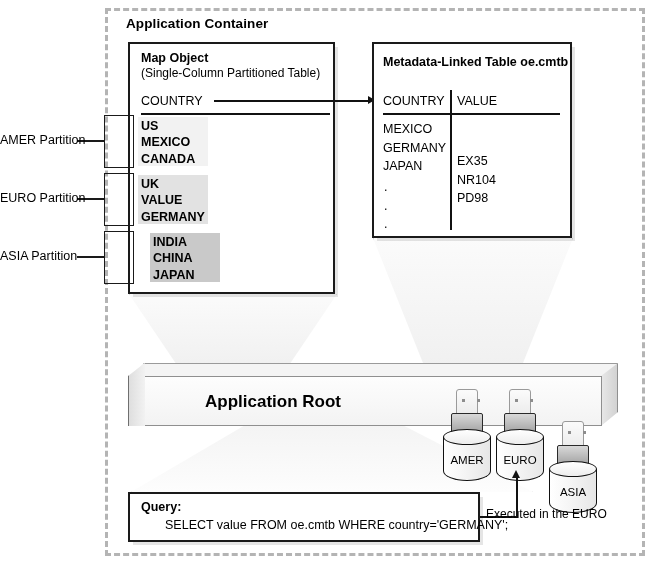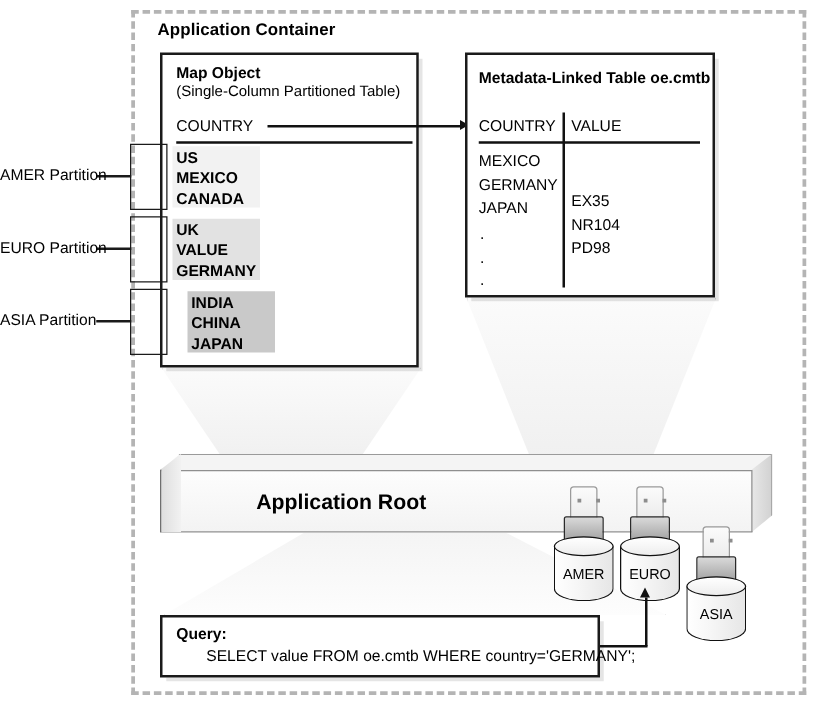--- a/index.html
+++ b/index.html
@@ -290,13 +290,14 @@
 </div>
 
 <div class="abs panel" id="query-panel"></div>
 <div class="abs" id="query-label">Query:</div>
 <div class="abs" id="query-text">SELECT value FROM oe.cmtb WHERE country='GERMANY';</div>
 
 <div class="abs" id="exec-line-h"></div>
 <div class="abs" id="exec-line-v"></div>
 <div class="abs" id="exec-arrow"></div>
 <div class="abs" id="exec-note">
+  <div>Executed in the EURO</div>
 </div>
 
 </body></html>

